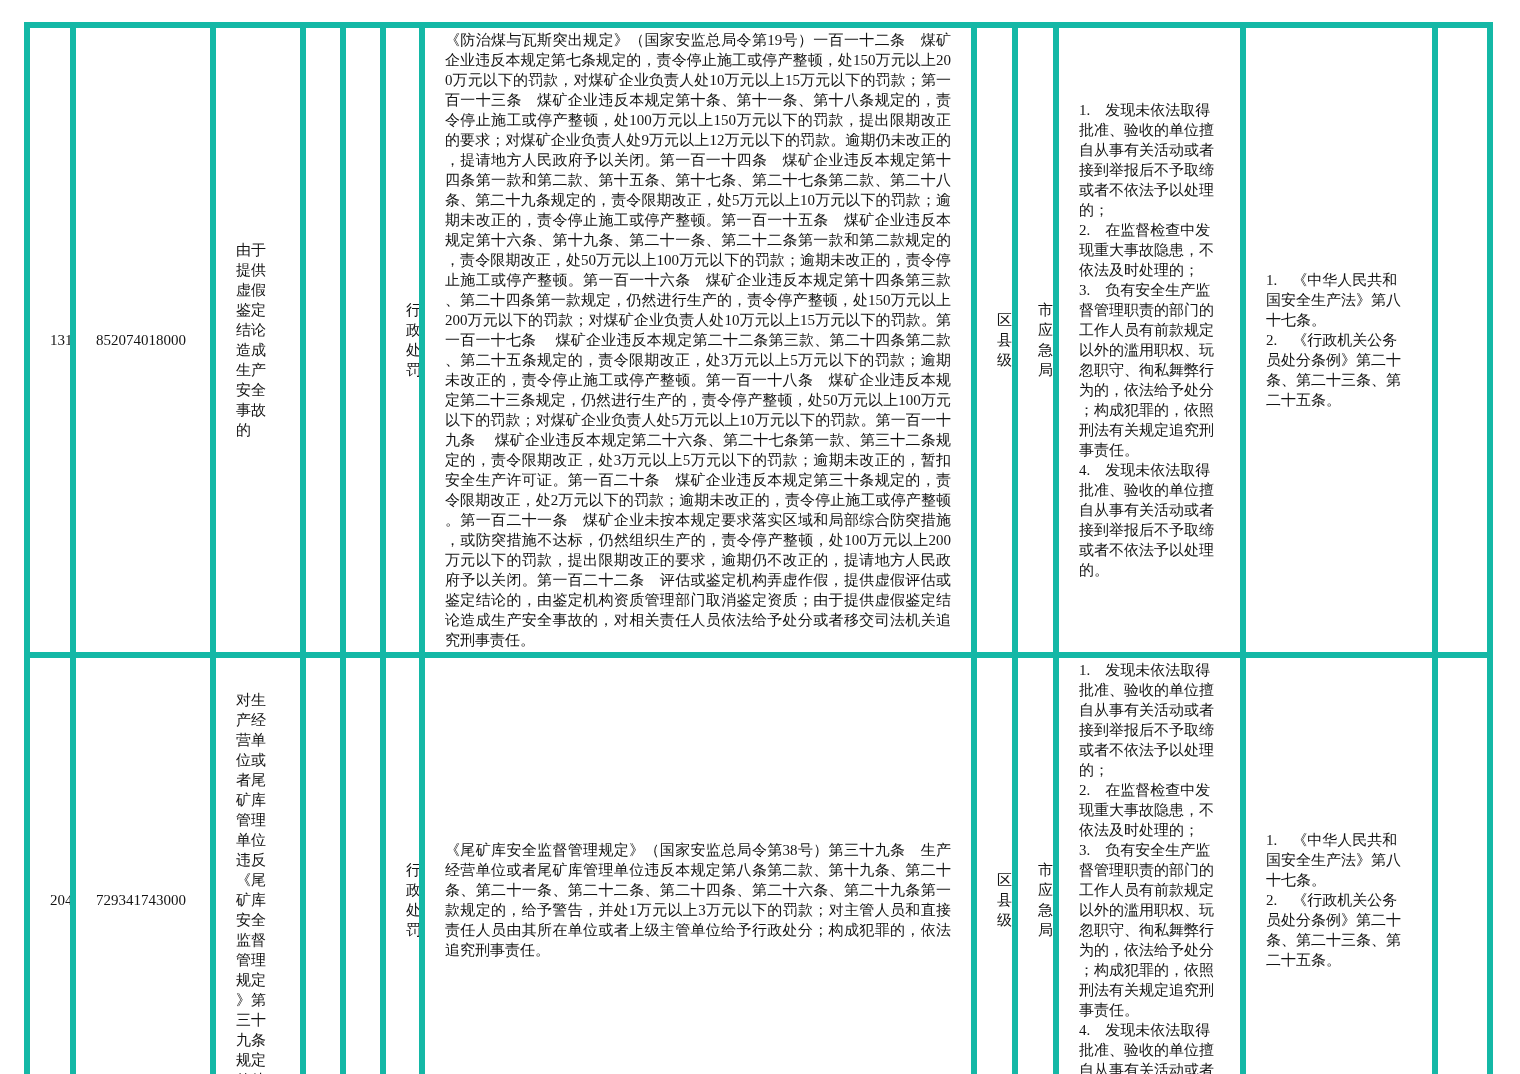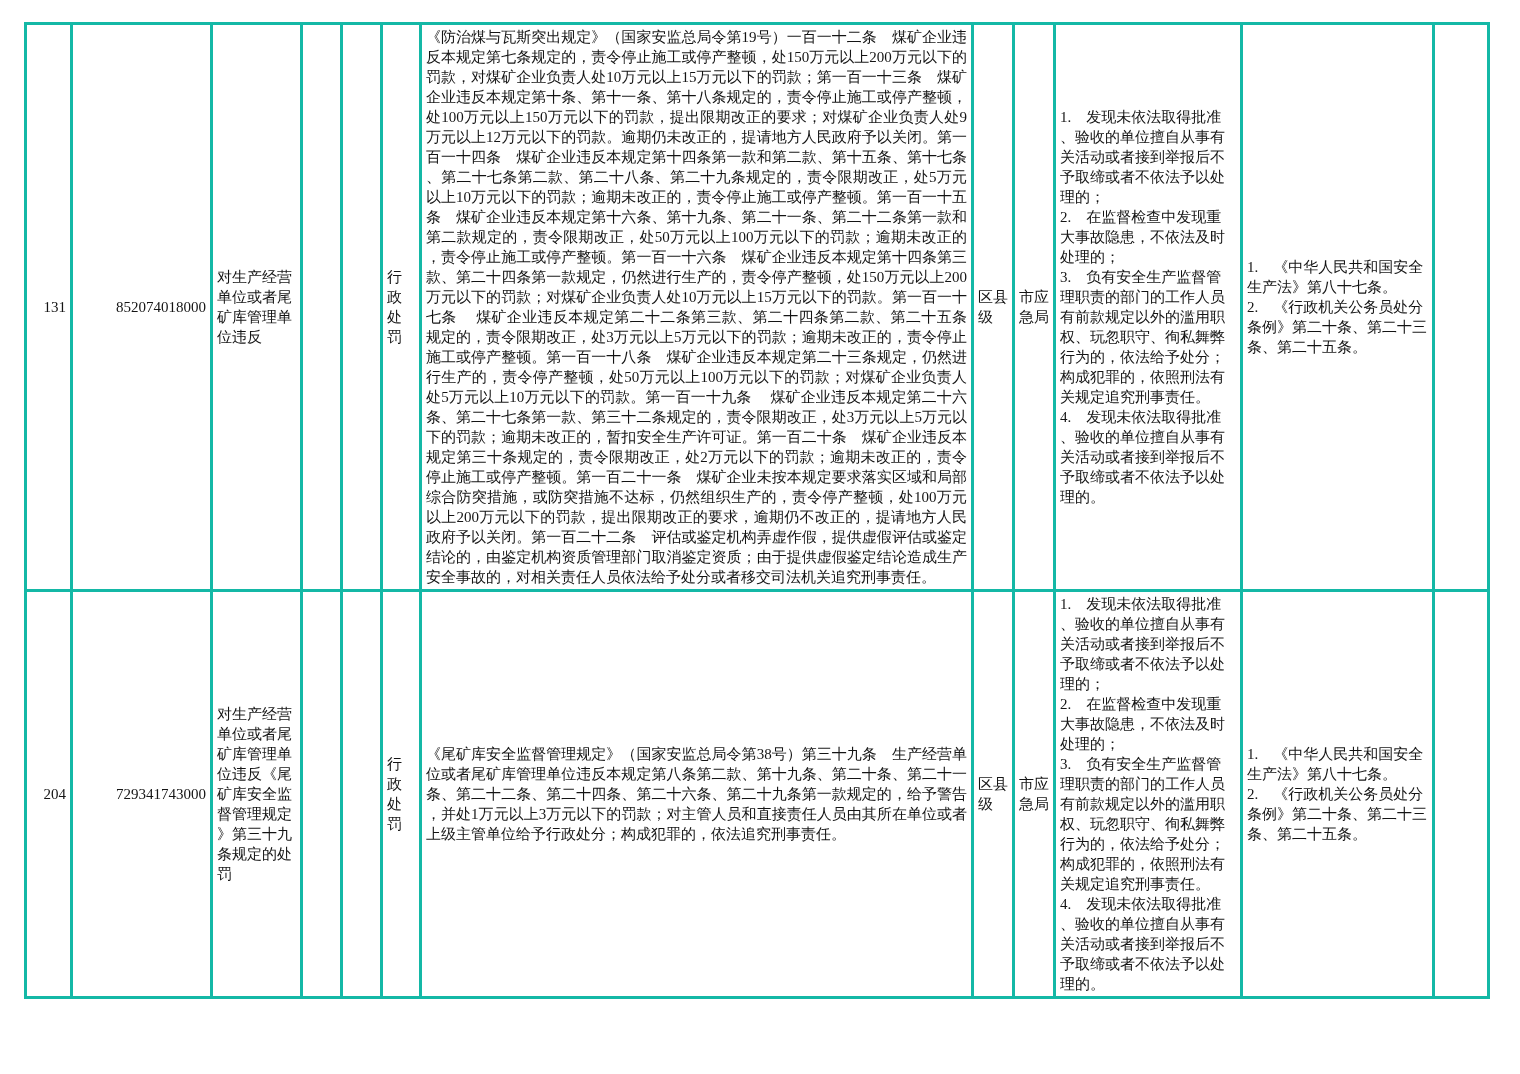--- a/index.html
+++ b/index.html
@@ -15,32 +15,32 @@
     left: 24px;
     top: 22px;
   }
   table.grid {
     border-collapse: collapse;
     table-layout: fixed;
     width: 1463px;
     background: #ffffff;
   }
   table.grid td {
-    border: 3px solid #14b8a6;
+    border: 6px solid #14b8a6;
     vertical-align: middle;
     font-family: "Liberation Serif", "DejaVu Serif", serif;
     color: #141414;
     font-size: 15px;
     line-height: 20px;
-    padding: 2px 4px;
+    padding: 2px 20px;
     overflow: hidden;
   }
   tr.row-131 { height: 530px; }
   tr.row-132 { height: 370px; }
-  td.c { text-align: right; margin-left: 35px; }
+  td.c { text-align: left; margin-left: 35px; }
   td.seq  { font-size: 16px; }
   td.code { font-size: 20px; padding: 2px 1px; }
   td.longtext {
     text-align: justify;
     line-break: anywhere;
     padding: 2px 6px;
   }
   td.name, td.narrow {
     line-break: anywhere;
     line-height: 20.5px;
@@ -64,21 +64,21 @@
       <col style="width:41px">
       <col style="width:41px">
       <col style="width:187px">
       <col style="width:192px">
       <col style="width:55px">
     </colgroup>
     <tbody>
       <tr class="row-131">
         <td class="c seq">131</td>
         <td class="c code">852074018000</td>
-        <td class="name">对生产经营单位或者尾矿库管理单位违反</td>
+        <td class="name">由于提供虚假鉴定结论造成生产安全事故的</td>
         <td></td>
         <td></td>
         <td class="narrow">行政处罚</td>
         <td class="longtext">《防治煤与瓦斯突出规定》（国家安监总局令第19号）一百一十二条　煤矿企业违反本规定第七条规定的，责令停止施工或停产整顿，处150万元以上200万元以下的罚款，对煤矿企业负责人处10万元以上15万元以下的罚款；第一百一十三条　煤矿企业违反本规定第十条、第十一条、第十八条规定的，责令停止施工或停产整顿，处100万元以上150万元以下的罚款，提出限期改正的要求；对煤矿企业负责人处9万元以上12万元以下的罚款。逾期仍未改正的，提请地方人民政府予以关闭。第一百一十四条　煤矿企业违反本规定第十四条第一款和第二款、第十五条、第十七条、第二十七条第二款、第二十八条、第二十九条规定的，责令限期改正，处5万元以上10万元以下的罚款；逾期未改正的，责令停止施工或停产整顿。第一百一十五条　煤矿企业违反本规定第十六条、第十九条、第二十一条、第二十二条第一款和第二款规定的，责令限期改正，处50万元以上100万元以下的罚款；逾期未改正的，责令停止施工或停产整顿。第一百一十六条　煤矿企业违反本规定第十四条第三款、第二十四条第一款规定，仍然进行生产的，责令停产整顿，处150万元以上200万元以下的罚款；对煤矿企业负责人处10万元以上15万元以下的罚款。第一百一十七条　 煤矿企业违反本规定第二十二条第三款、第二十四条第二款、第二十五条规定的，责令限期改正，处3万元以上5万元以下的罚款；逾期未改正的，责令停止施工或停产整顿。第一百一十八条　煤矿企业违反本规定第二十三条规定，仍然进行生产的，责令停产整顿，处50万元以上100万元以下的罚款；对煤矿企业负责人处5万元以上10万元以下的罚款。第一百一十九条　 煤矿企业违反本规定第二十六条、第二十七条第一款、第三十二条规定的，责令限期改正，处3万元以上5万元以下的罚款；逾期未改正的，暂扣安全生产许可证。第一百二十条　煤矿企业违反本规定第三十条规定的，责令限期改正，处2万元以下的罚款；逾期未改正的，责令停止施工或停产整顿。第一百二十一条　煤矿企业未按本规定要求落实区域和局部综合防突措施，或防突措施不达标，仍然组织生产的，责令停产整顿，处100万元以上200万元以下的罚款，提出限期改正的要求，逾期仍不改正的，提请地方人民政府予以关闭。第一百二十二条　评估或鉴定机构弄虚作假，提供虚假评估或鉴定结论的，由鉴定机构资质管理部门取消鉴定资质；由于提供虚假鉴定结论造成生产安全事故的，对相关责任人员依法给予处分或者移交司法机关追究刑事责任。</td>
         <td class="narrow">区县级</td>
         <td class="narrow">市应急局</td>
         <td class="list-cell">
           <p class="li">1.　发现未依法取得批准、验收的单位擅自从事有关活动或者接到举报后不予取缔或者不依法予以处理的；</p>
           <p class="li">2.　在监督检查中发现重大事故隐患，不依法及时处理的；</p>
           <p class="li">3.　负有安全生产监督管理职责的部门的工作人员有前款规定以外的滥用职权、玩忽职守、徇私舞弊行为的，依法给予处分；构成犯罪的，依照刑法有关规定追究刑事责任。</p>

